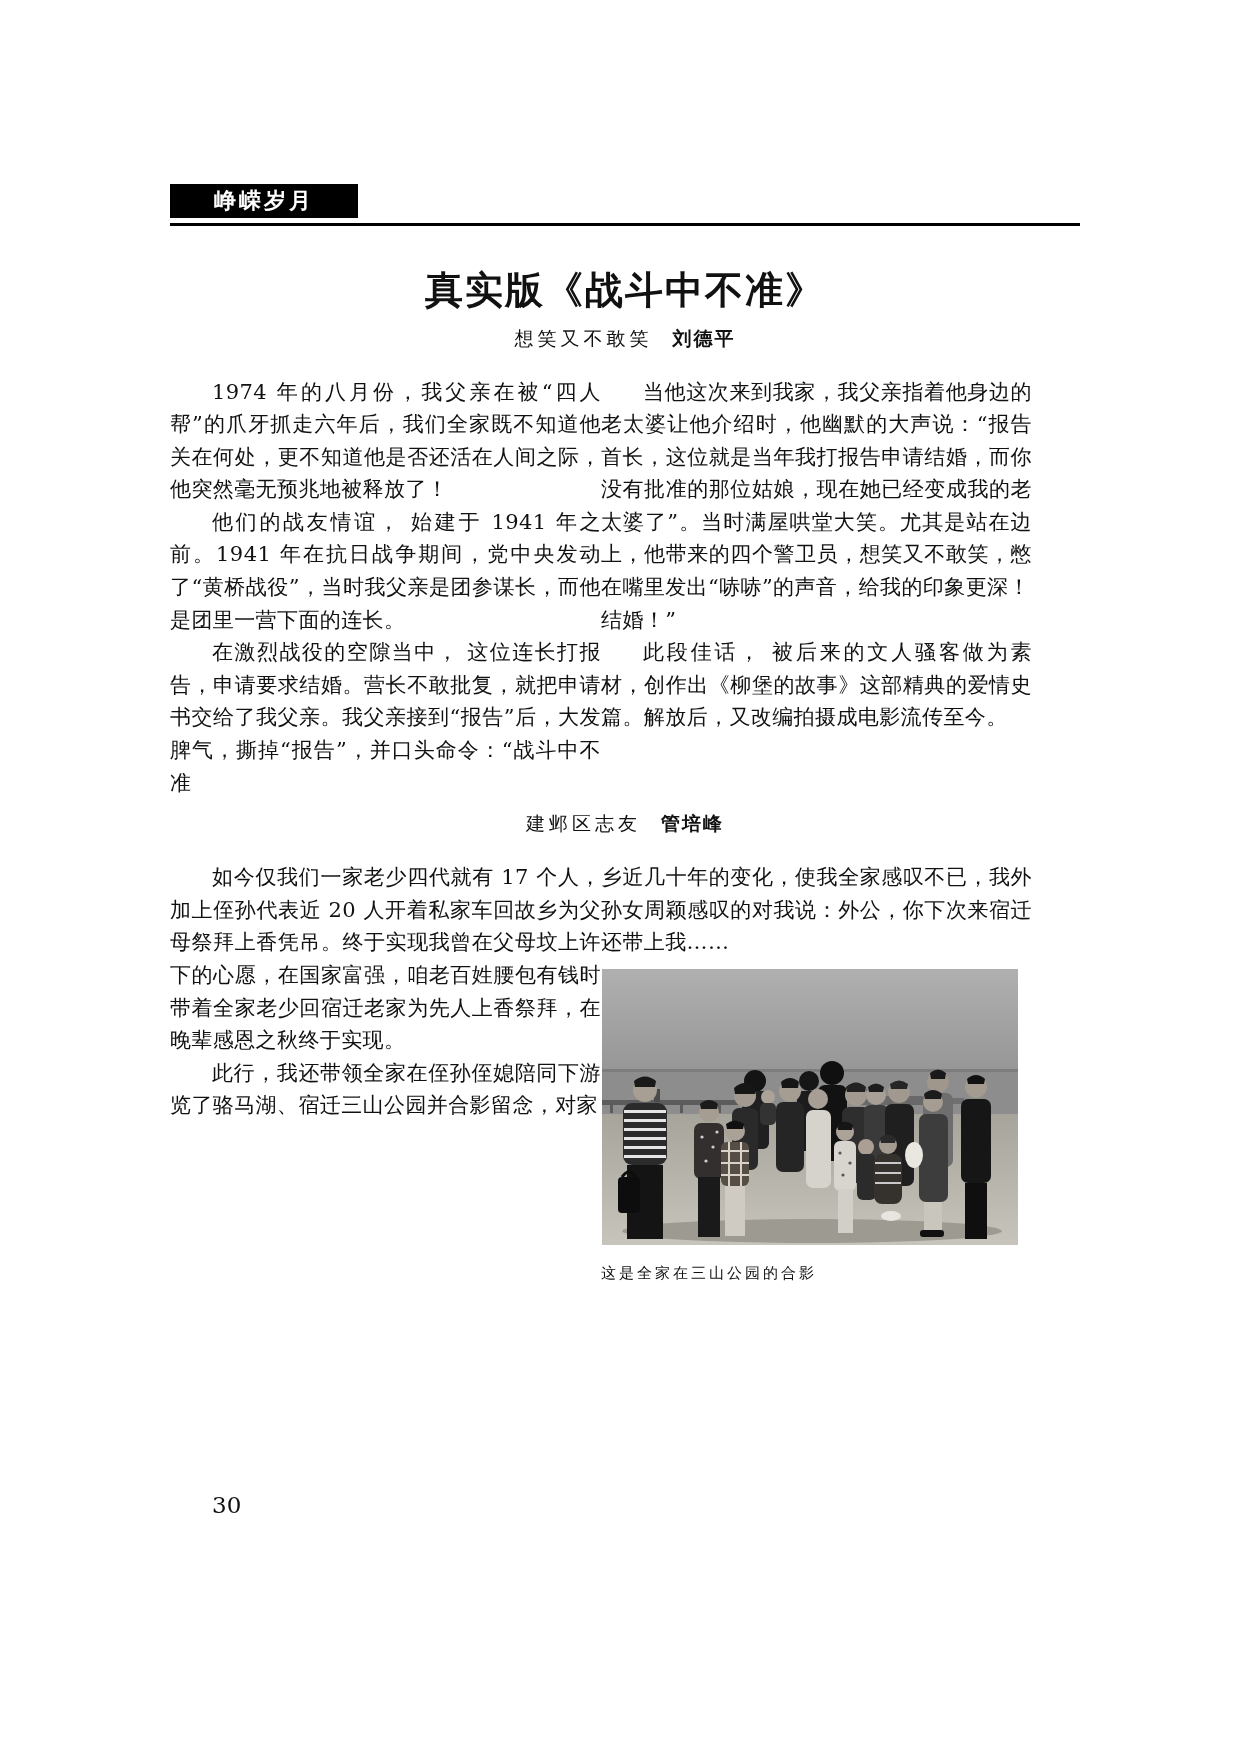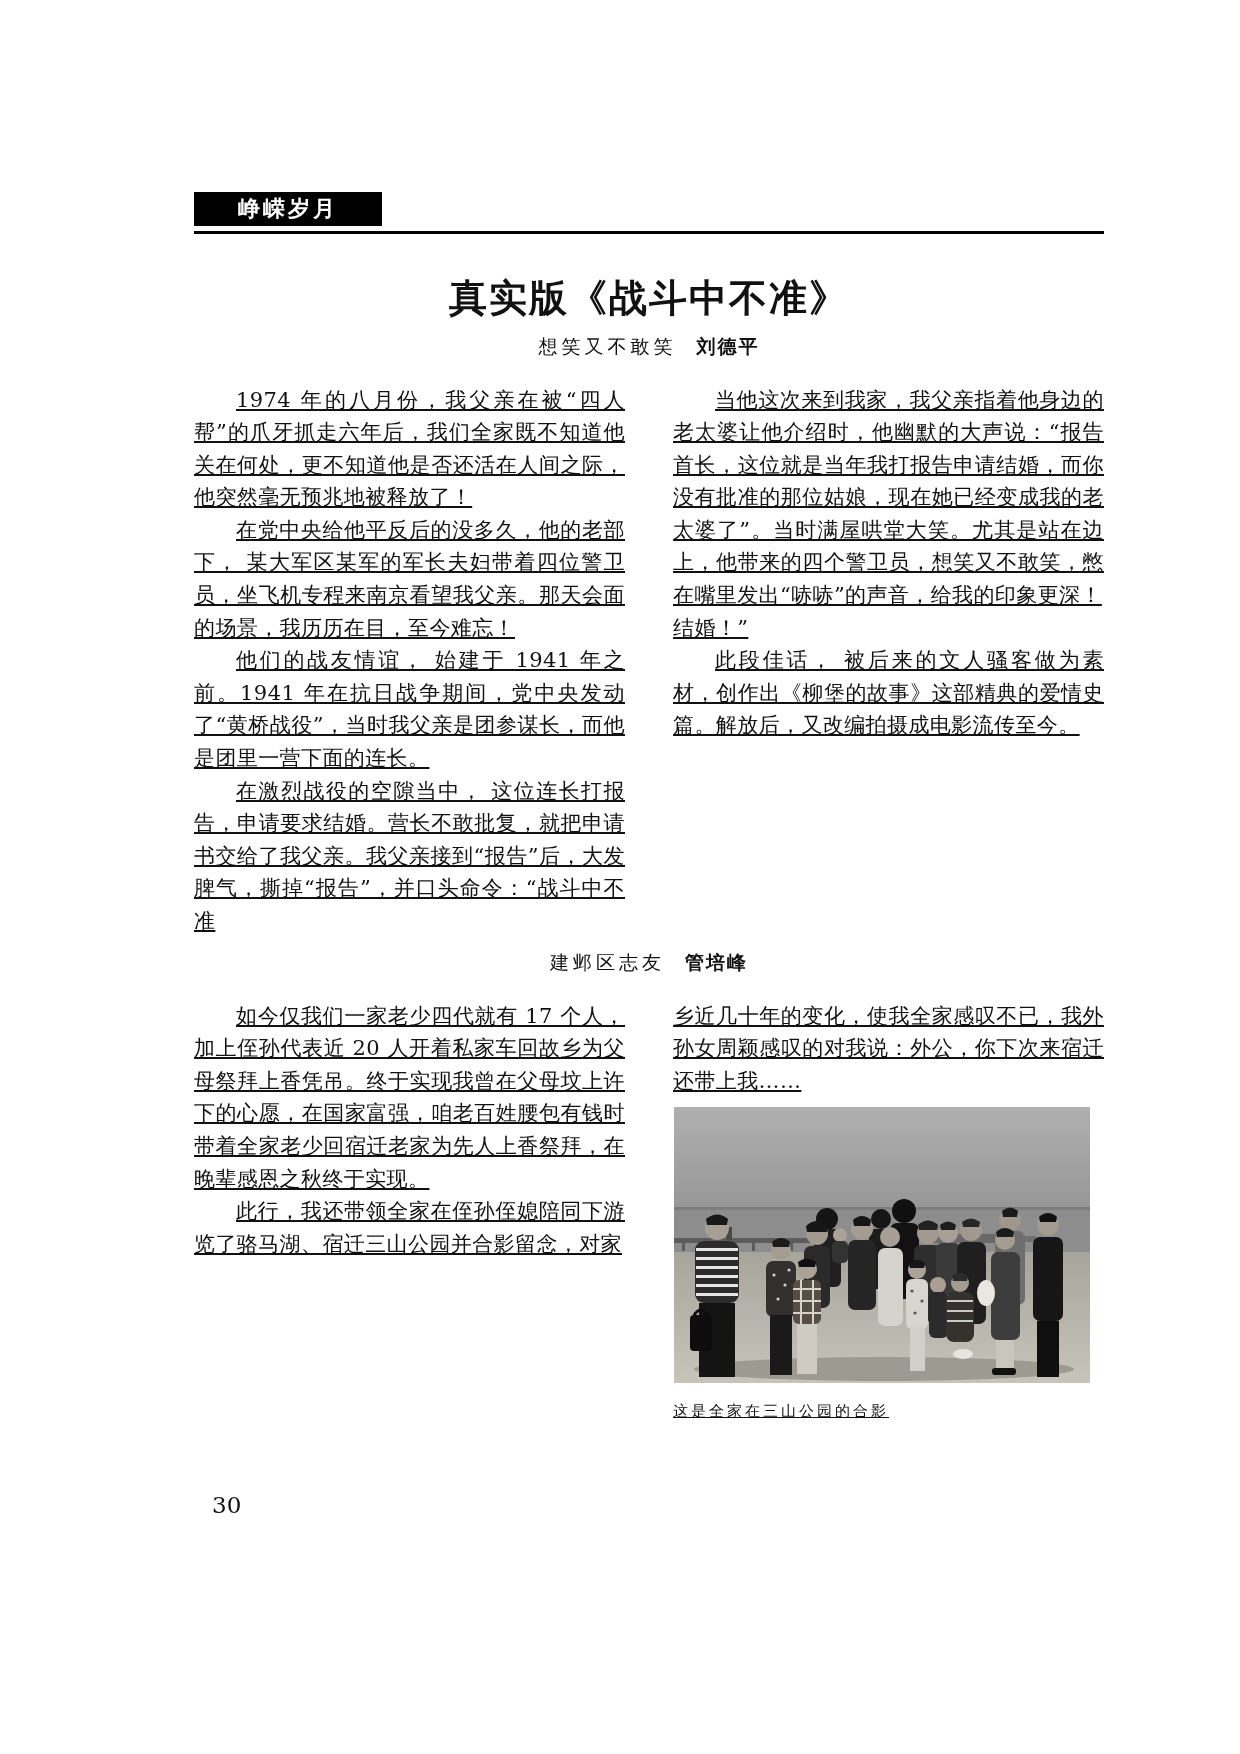--- a/index.html
+++ b/index.html
@@ -1,21 +1,21 @@
 <!DOCTYPE html>
 <html><head>
 <meta charset="utf-8">
 <style>
   html,body { margin:0; padding:0; background:#e8e8e8; }
   .page {
     position:relative; width:1240px; height:1754px; margin:0 auto;
     background:#ffffff; overflow:hidden;
     font-family:"DejaVu Serif","Liberation Serif",serif; color:#111;
   }
-  .content { position:absolute; left:170px; top:12px; width:910px;margin-left:24px; }
+  .content { position:absolute; left:170px; top:4px; width:910px; }
 
   .badge {
     margin-top:180px; width:188px; height:34px; background:#000;
     display:flex; align-items:center; justify-content:center;
   }
   .badge span {
     color:#fff; font-family:"DejaVu Sans","Liberation Sans",sans-serif;
     font-size:22px; font-weight:bold; letter-spacing:3px;
   }
   .rule { margin-top:5px; height:3px; background:#000; }
@@ -24,21 +24,21 @@
     text-align:center; font-weight:900; letter-spacing:2px;
     font-size:38px; line-height:1.25;
   }
   .title-1 { margin-top:40px; }
   .title-2 { margin-top:28px; }
 
   .byline { text-align:center; font-size:19px; margin-top:12px; }
   .byline .affiliation { letter-spacing:4px; }
   .byline .author { font-weight:bold; margin-left:20px; letter-spacing:2px; }
 
-  .columns { display:flex; gap:48px; margin-top:24px;text-decoration:underline; }
+  .columns { display:flex; margin-top:24px; }
   .col {
     width:431px; font-size:21px; line-height:32.6px;
     text-align:justify; letter-spacing:0.4px;
   }
   .para { margin:0; }
   .para.indent { text-indent:2em; }
 
   .photo-figure { margin:10px 0 0 0; padding:0; }
   svg.photo { display:block; width:416px; height:276px; margin-left:1px; }
   .caption {
@@ -59,21 +59,20 @@
     <div class="rule"></div>
 
     <div>
       <div class="article-title title-1">真实版《战斗中不准》</div>
       <div class="byline">
         <span class="affiliation">想笑又不敢笑</span><span class="author">刘德平</span>
       </div>
       <div class="columns">
         <div class="col">
             <p class="para indent">1974 年的八月份，我父亲在被“四人帮”的爪牙抓走六年后，我们全家既不知道他关在何处，更不知道他是否还活在人间之际，他突然毫无预兆地被释放了！</p>
-            <p class="para indent">在党中央给他平反后的没多久，他的老部下， 某大军区某军的军长夫妇带着四位警卫员，坐飞机专程来南京看望我父亲。那天会面的场景，我历历在目，至今难忘！</p>
             <p class="para indent">他们的战友情谊， 始建于 1941 年之前。1941 年在抗日战争期间，党中央发动了“黄桥战役”，当时我父亲是团参谋长，而他是团里一营下面的连长。</p>
             <p class="para indent">在激烈战役的空隙当中， 这位连长打报告，申请要求结婚。营长不敢批复，就把申请书交给了我父亲。我父亲接到“报告”后，大发脾气，撕掉“报告”，并口头命令：“战斗中不准</p>
           </div>
         <div class="col">
             <p class="para indent">当他这次来到我家，我父亲指着他身边的老太婆让他介绍时，他幽默的大声说：“报告首长，这位就是当年我打报告申请结婚，而你没有批准的那位姑娘，现在她已经变成我的老太婆了”。当时满屋哄堂大笑。尤其是站在边上，他带来的四个警卫员，想笑又不敢笑，憋在嘴里发出“哧哧”的声音，给我的印象更深！</p>
             <p class="para">结婚！”</p>
             <p class="para indent">此段佳话， 被后来的文人骚客做为素材，创作出《柳堡的故事》这部精典的爱情史篇。解放后，又改编拍摄成电影流传至今。</p>
           </div>
       </div>
     </div>

